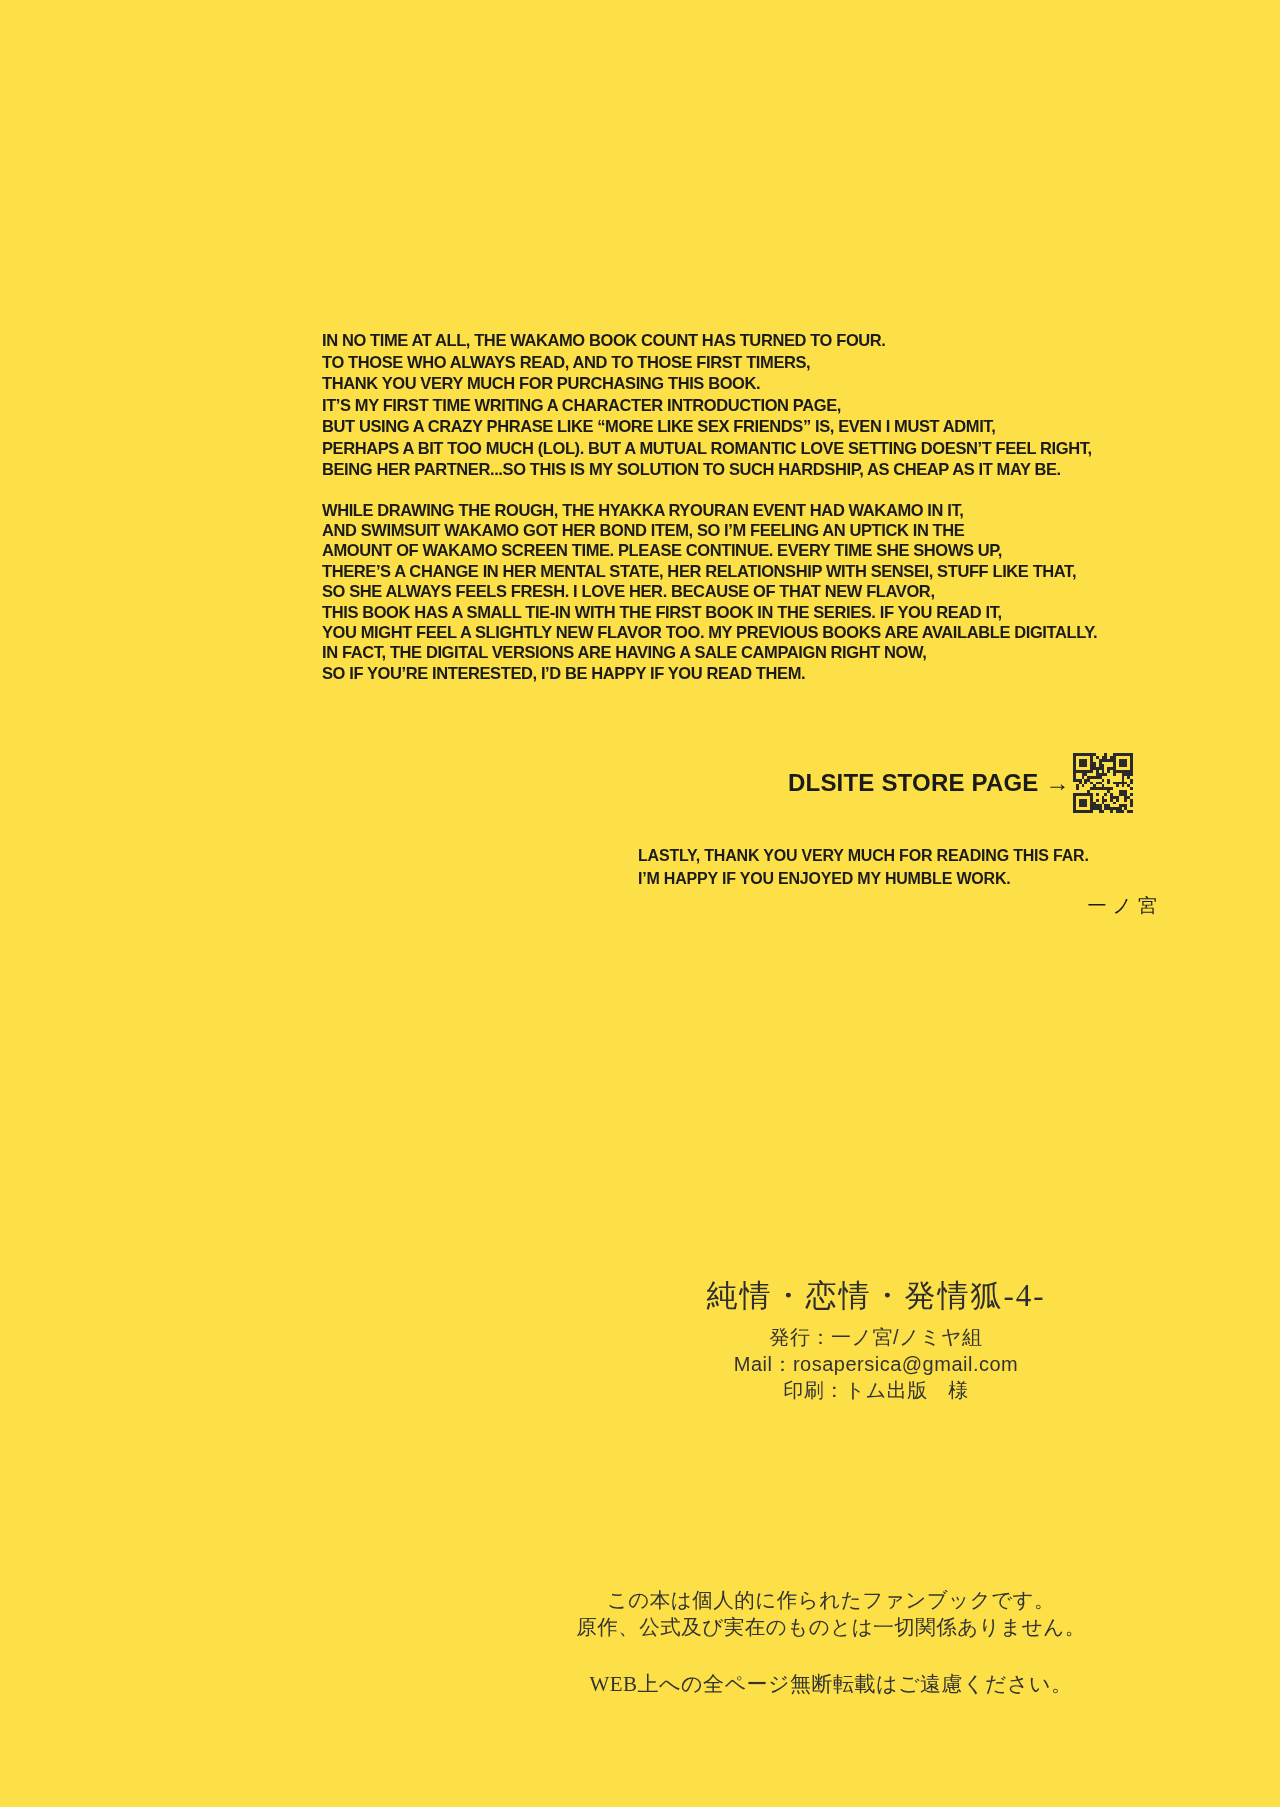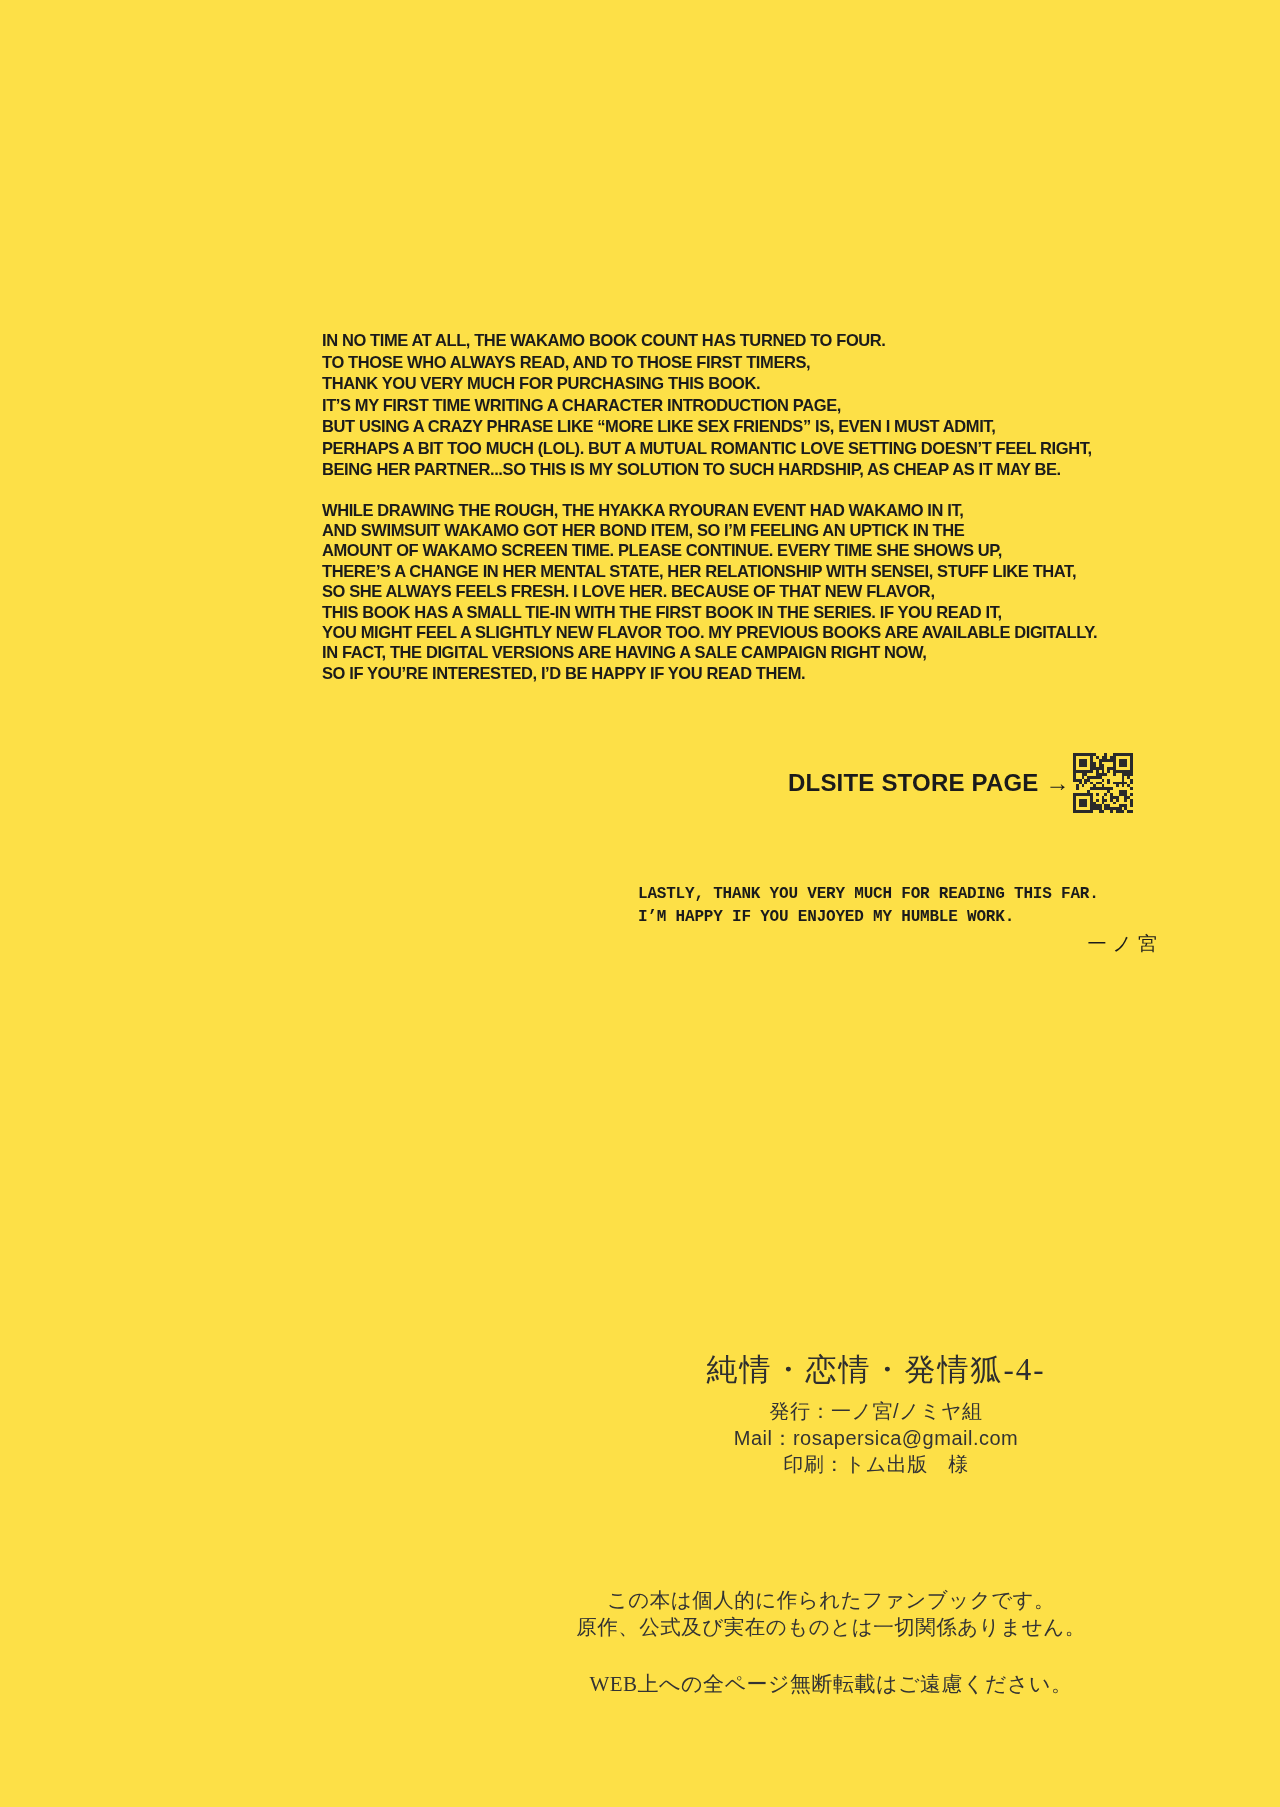--- a/index.html
+++ b/index.html
@@ -44,41 +44,40 @@
   .qr {
     position: absolute;
     left: 1073px;
     top: 753px;
     width: 60px;
     height: 60px;
   }
   .closing-block {
     position: absolute;
     left: 638px;
-    top: 883px;
+    top: 845px;
     width: 525px;
     color: #1b1b1b;
     font-weight: 600;
     font-size: 16px;
     letter-spacing: -0.2px;
     white-space: nowrap;
-    font-family: Liberation Mono, monospace;
   }
   .closing-block .text-line { line-height: 22.5px; }
   .signature-line {
     text-align: right;
     font-size: 19px;
     letter-spacing: 6px;
     margin-top: 3px;
     font-weight: 500;
   }
   .colophon {
     position: absolute;
     left: 576px;
-    top: 1350px;
+    top: 1276px;
     width: 600px;
     text-align: center;
     color: #333333;
   }
   .colophon-title {
     font-family: "Liberation Serif", "DejaVu Serif", serif;
     font-size: 31px;
     line-height: 40px;
     letter-spacing: 2px;
     color: #2e2e2e;

